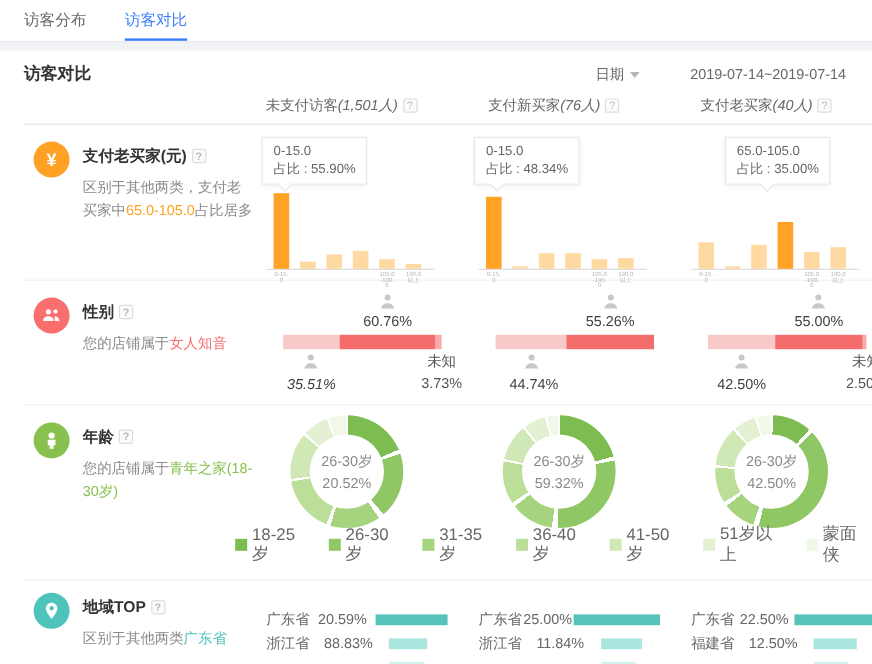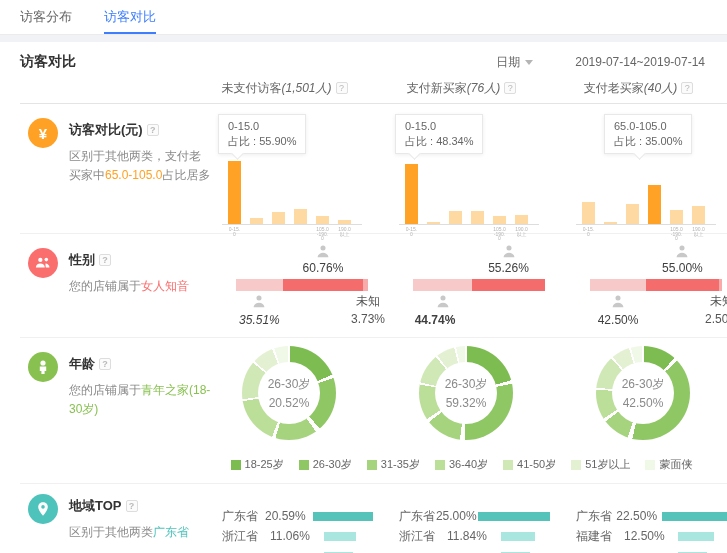--- a/index.html
+++ b/index.html
@@ -44,21 +44,21 @@
   
   .gender-cell{position:relative;}
   .g-abs{position:absolute;transform:translateX(-50%);text-align:center;}
   .g-pct{font-size:12px;color:#404040;white-space:nowrap;}
   .g-bar{position:absolute;display:flex;height:12px;}
   .g-unknown{position:absolute;font-size:12px;color:#555;text-align:center;line-height:18px;}
   
   .age-cell{padding-top:8px;}
   .donut{width:94px;height:94px;border-radius:50%;margin-left:46px;position:relative;}
   .hole{position:absolute;left:16px;top:16px;width:62px;height:62px;border-radius:50%;background:#fff;display:flex;flex-direction:column;align-items:center;justify-content:center;font-size:12px;color:#8a8a8a;gap:3px;}
-  .legend{position:absolute;left:176px;right:0;bottom:11px;display:flex;justify-content:center;gap:15px;font-size:11px;color:#666;}
+  .legend{position:absolute;left:176px;right:0;bottom:11px;display:flex;justify-content:center;gap:15px;font-size:14px;color:#666;}
   .l-item{display:flex;align-items:center;gap:4px;cursor:pointer;}
   .l-sq{width:10px;height:10px;flex:none;}
   
   .region-cell{padding-top:22px;}
   .r-row{display:flex;align-items:center;height:20px;font-size:12px;color:#666;padding-left:26px;}
   .r-name{width:48px;white-space:nowrap;}
   .r-pct{width:54px;white-space:nowrap;}
   .r-bar{height:9px;flex:none;}
   .sec4 .row-label{padding-top:10px;}
 </style>
@@ -92,21 +92,21 @@
     </div>
     <div class="colhead">
       <span>支付老买家</span><span class="cnt">(40人)</span><span class="help">?</span>
     </div>
   </div>
 
   <div class="section sec1">
     <div class="row-label">
       <span class="row-icon ri-orange">¥</span>
       <div>
-        <div class="row-title"><span>访客对比(元)</span><span class="help">?</span></div>
+        <div class="row-title"><span>支付老买家(元)</span><span class="help">?</span></div>
         <div class="row-desc"><span>区别于其他两类，支付老买家中</span><span class="hl-orange">65.0-105.0</span><span>占比居多</span></div>
       </div>
     </div>
     <div class="consume-cell"><div class="tip tip-left"><div>0-15.0</div><div>占比 : 55.90%</div></div><div class="bars">
           <div class="bar" style="height: 62.608px; background: rgb(255, 162, 38);"></div>
           <div class="bar" style="height: 5.6px; background: rgb(255, 217, 162);"></div>
           <div class="bar" style="height: 12.32px; background: rgb(255, 217, 162);"></div>
           <div class="bar" style="height: 14.56px; background: rgb(255, 217, 162);"></div>
           <div class="bar" style="height: 7.84px; background: rgb(255, 217, 162);"></div>
           <div class="bar" style="height: 4.48px; background: rgb(255, 217, 162);"></div>
@@ -193,21 +193,21 @@
           </svg></div>
         <div class="g-abs g-pct" style="left: 135.528px; top: 27px;">55.26%</div>
         <div class="g-bar" style="left: 40px; top: 45px; width: 132px;">
           <div style="width: 44.74%; background: rgb(248, 201, 201);"></div>
           <div style="width: 55.26%; background: rgb(245, 108, 108);"></div>
         </div>
         <div class="g-abs" style="left: 69.5284px; top: 60px;"><svg viewBox="0 0 16 16" width="15" height="15" fill="#C8C8C8">
             <circle cx="8" cy="4.2" r="2.7"></circle>
             <path d="M2.2 14c.4-3 2.8-4.8 5.8-4.8s5.4 1.8 5.8 4.8z"></path>
           </svg></div>
-        <div class="g-abs g-pct" style="left: 62px; top: 79px; font-weight: bold;">44.74%</div>
+        <div class="g-abs g-pct" style="left: 72px; top: 79px;">44.74%</div>
       </div>
     <div class="gender-cell">
         <div class="g-abs" style="left: 132.4px; top: 10px;"><svg viewBox="0 0 16 16" width="15" height="15" fill="#C8C8C8">
             <circle cx="8" cy="4.2" r="2.7"></circle>
             <path d="M2.2 14c.4-3 2.8-4.8 5.8-4.8s5.4 1.8 5.8 4.8z"></path>
           </svg></div>
         <div class="g-abs g-pct" style="left: 132.4px; top: 27px;">55.00%</div>
         <div class="g-bar" style="left: 40px; top: 45px; width: 132px;">
           <div style="width: 42.5%; background: rgb(248, 201, 201);"></div>
           <div style="width: 55%; background: rgb(245, 108, 108);"></div>
@@ -308,21 +308,21 @@
       </div>
     </div>
     <div class="region-cell">
         <div class="r-row">
           <span class="r-name">广东省</span>
           <span class="r-pct">20.59%</span>
           <span class="r-bar" style="width: 59.711px; background: rgb(86, 195, 186);"></span>
         </div>
         <div class="r-row">
           <span class="r-name">浙江省</span>
-          <span class="r-pct">11.06%</span>
+          <span class="r-pct">88.83%</span>
           <span class="r-bar" style="width: 32.074px; background: rgb(169, 230, 224);"></span>
         </div>
         <div class="r-row">
           <span class="r-name"></span>
           <span class="r-pct"></span>
           <span class="r-bar" style="width: 29px; background: rgb(169, 230, 224);"></span>
         </div>
       </div>
     <div class="region-cell">
         <div class="r-row">

